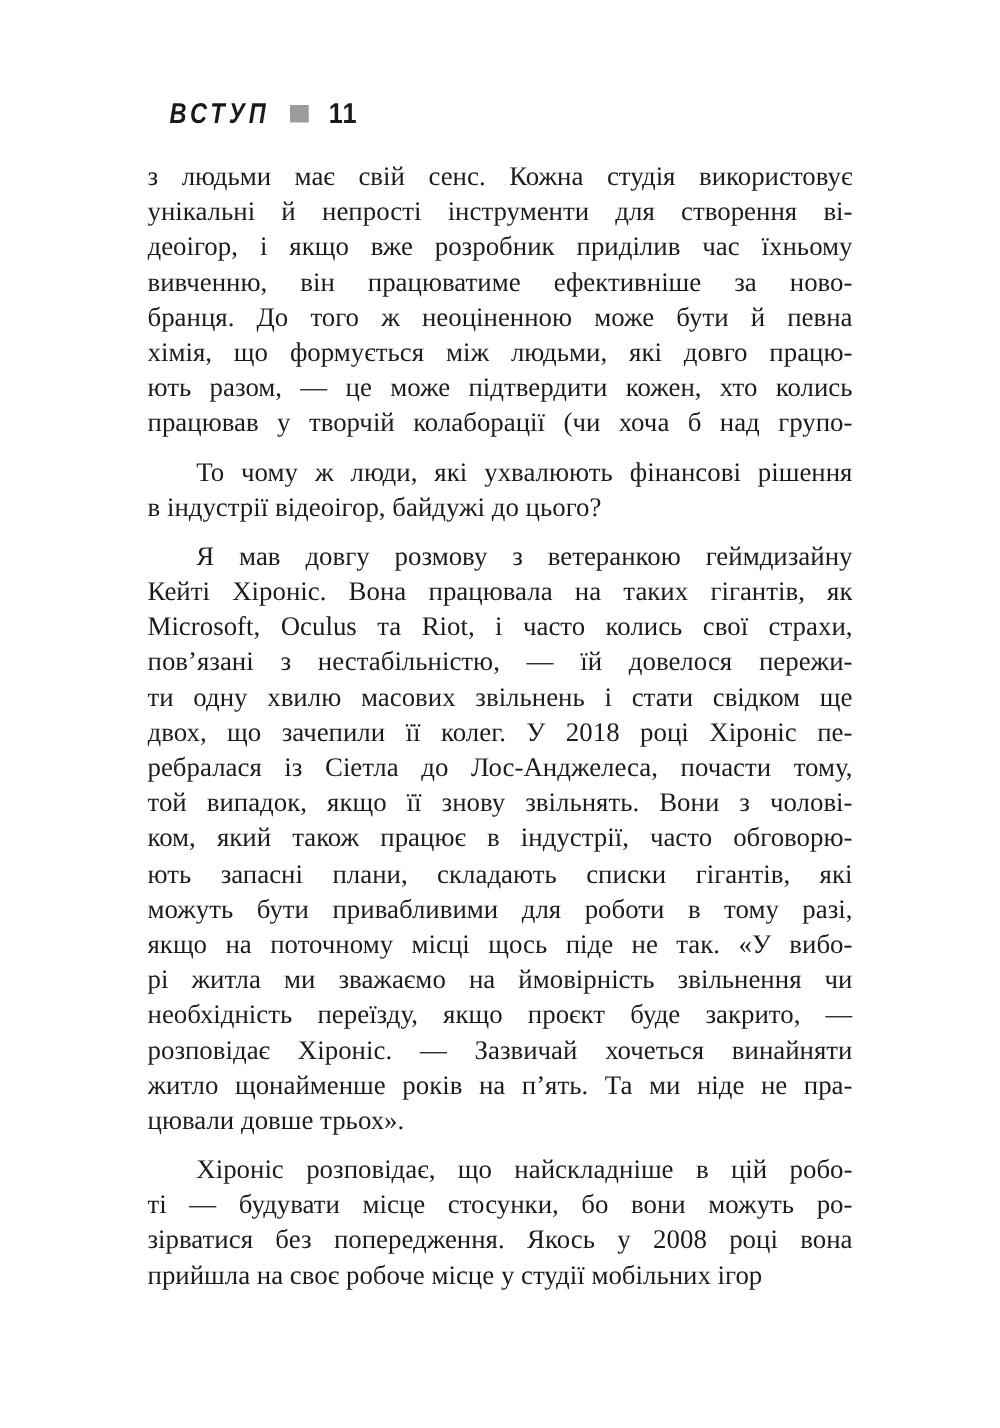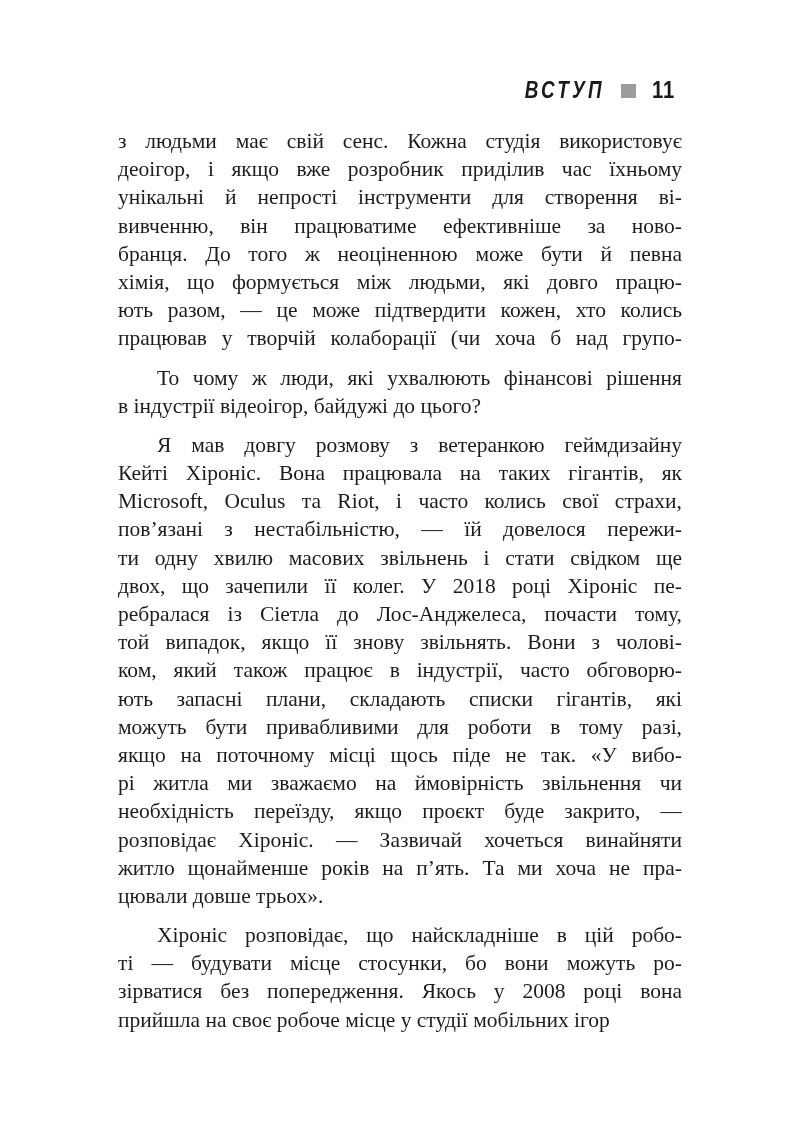--- a/index.html
+++ b/index.html
@@ -14,21 +14,20 @@
     background: #ffffff;
     overflow: hidden;
   }
   
   .running-header {
     position: absolute;
     top: 79px;
     left: 118px;
     width: 560px;
     display: flex;
-    justify-content: flex-end;
     align-items: center;
     gap: 16px;
     color: #1a1a1a;
   }
   .section-title {
     display: inline-block;
     font-family: "Liberation Sans", sans-serif;
     font-weight: bold;
     font-style: italic;
     font-size: 23px;
@@ -85,22 +84,22 @@
 <body>
 
 <div class="page" style="background: rgb(255, 255, 255);">
   <div class="running-header">
     <span class="section-title">ВСТУП</span>
     <span class="separator-square" style="background: rgb(156, 156, 156);"></span>
     <span class="page-number">11</span>
   </div>
   <div class="body-text" style="color: rgb(28, 28, 28);">
       <div class="line">з людьми має свій сенс. Кожна студія використовує</div>
+      <div class="line">унікальні й непрості інструменти для створення ві-</div>
       <div class="line">деоігор, і якщо вже розробник приділив час їхньому</div>
-      <div class="line">унікальні й непрості інструменти для створення ві-</div>
       <div class="line">вивченню, він працюватиме ефективніше за ново-</div>
       <div class="line">бранця. До того ж неоціненною може бути й певна</div>
       <div class="line">хімія, що формується між людьми, які довго працю-</div>
       <div class="line">ють разом, — це може підтвердити кожен, хто колись</div>
       <div class="line">працював у творчій колаборації (чи хоча б над групо-</div>
       <div class="line indent">То чому ж люди, які ухвалюють фінансові рішення</div>
       <div class="line last">в індустрії відеоігор, байдужі до цього?</div>
       <div class="line indent">Я мав довгу розмову з ветеранкою геймдизайну</div>
       <div class="line">Кейті Хіроніс. Вона працювала на таких гігантів, як</div>
       <div class="line">Microsoft, Oculus та Riot, і часто колись свої страхи,</div>
@@ -109,20 +108,20 @@
       <div class="line">двох, що зачепили її колег. У 2018 році Хіроніс пе-</div>
       <div class="line">ребралася із Сіетла до Лос-Анджелеса, почасти тому,</div>
       <div class="line">той випадок, якщо її знову звільнять. Вони з чолові-</div>
       <div class="line">ком, який також працює в індустрії, часто обговорю-</div>
       <div class="line">ють запасні плани, складають списки гігантів, які</div>
       <div class="line">можуть бути привабливими для роботи в тому разі,</div>
       <div class="line">якщо на поточному місці щось піде не так. «У вибо-</div>
       <div class="line">рі житла ми зважаємо на ймовірність звільнення чи</div>
       <div class="line">необхідність переїзду, якщо проєкт буде закрито, —</div>
       <div class="line">розповідає Хіроніс. — Зазвичай хочеться винайняти</div>
-      <div class="line">житло щонайменше років на п’ять. Та ми хоча не пра-</div>
+      <div class="line">житло щонайменше років на п’ять. Та ми ніде не пра-</div>
       <div class="line last">цювали довше трьох».</div>
       <div class="line indent">Хіроніс розповідає, що найскладніше в цій робо-</div>
       <div class="line">ті — будувати місце стосунки, бо вони можуть ро-</div>
       <div class="line">зірватися без попередження. Якось у 2008 році вона</div>
       <div class="line last">прийшла на своє робоче місце у студії мобільних ігор</div>
     </div>
 </div>
 
 </body></html>

